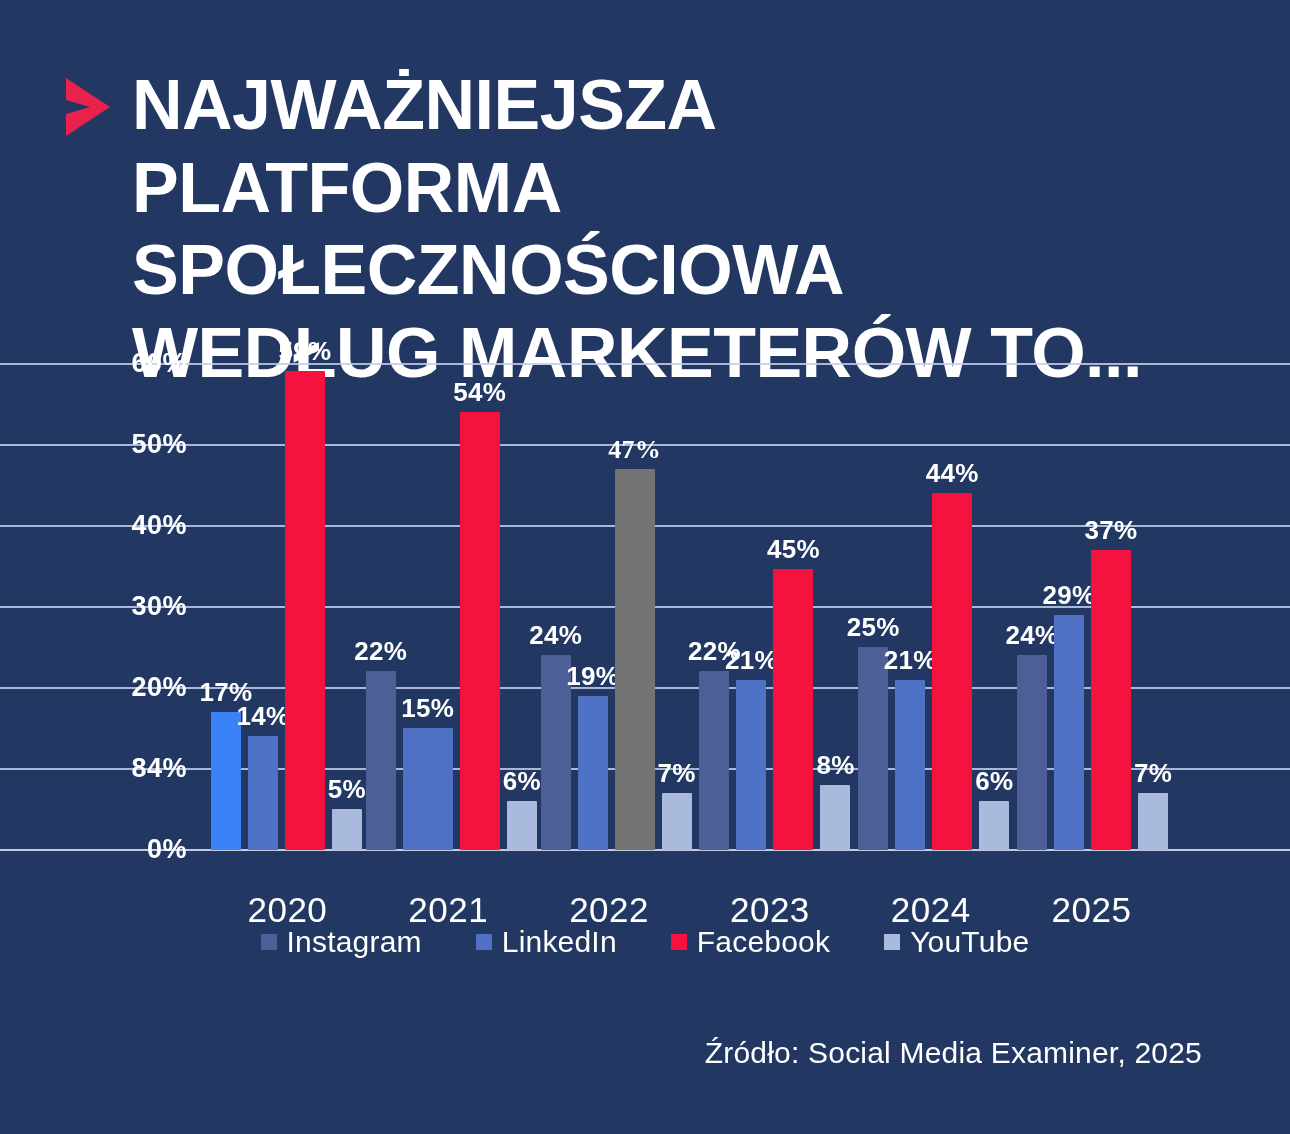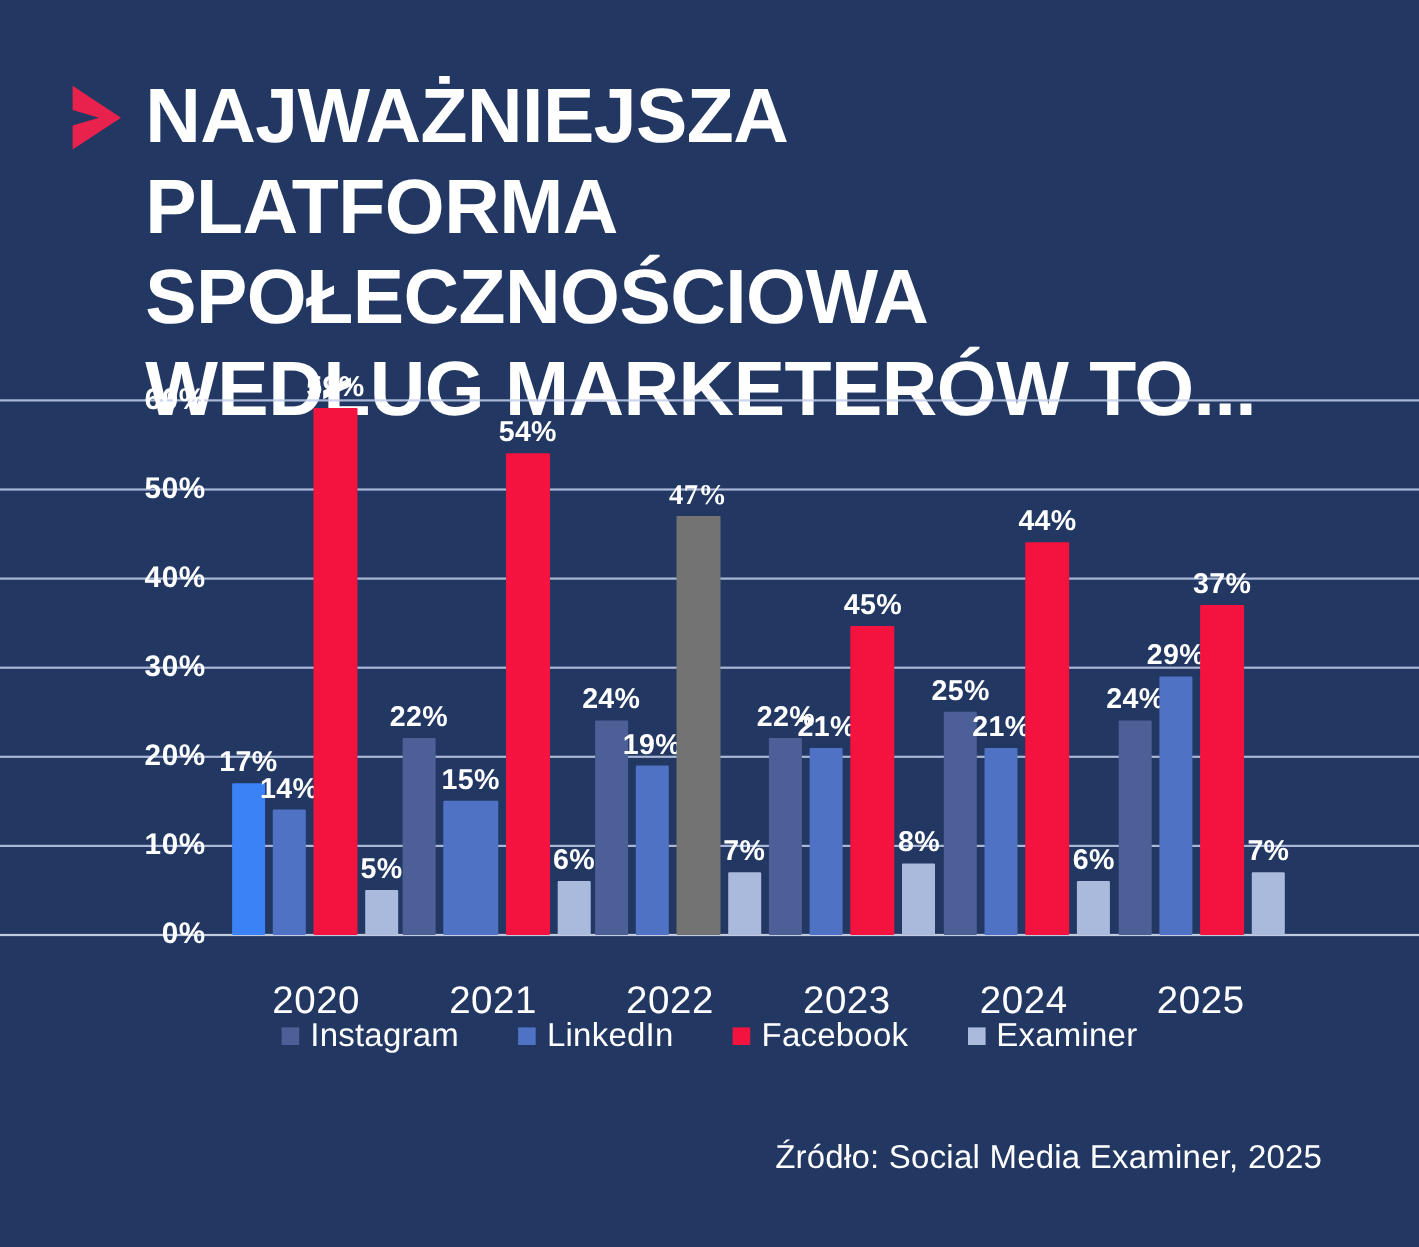--- a/index.html
+++ b/index.html
@@ -190,21 +190,21 @@
     <div class="gridline" style="top:276px;"></div>
     <div class="gridline" style="top:357px;"></div>
     <div class="gridline" style="top:438px;"></div>
     <div class="gridline baseline" style="top:519px;"></div>
 
     <div class="ytick" style="top:33px;">60%</div>
     <div class="ytick" style="top:114px;">50%</div>
     <div class="ytick" style="top:195px;">40%</div>
     <div class="ytick" style="top:276px;">30%</div>
     <div class="ytick" style="top:357px;">20%</div>
-    <div class="ytick" style="top:438px;">10%</div>
+    <div class="ytick" style="top:438px;">84%</div>
     <div class="ytick" style="top:519px;">0%</div>
   </div>
 
   <div class="groups" id="groups">
       <div class="group">
         <div class="bar s0" style="height: 137.983px; background: #3b82f6;">
           <span class="vlabel">17%</span>
         </div>
         <div class="bar s1" style="height: 113.633px; background: rgb(79, 114, 196);">
           <span class="vlabel">14%</span>
@@ -306,17 +306,17 @@
     <div class="legend-item">
       <span class="legend-swatch" style="background: rgb(79, 114, 196);"></span>
       <span class="legend-label">LinkedIn</span>
     </div>
     <div class="legend-item">
       <span class="legend-swatch" style="background: rgb(244, 18, 63);"></span>
       <span class="legend-label">Facebook</span>
     </div>
     <div class="legend-item">
       <span class="legend-swatch" style="background: rgb(169, 186, 221);"></span>
-      <span class="legend-label">Examiner</span>
+      <span class="legend-label">YouTube</span>
     </div>
   </div>
 
 <div class="source">Źródło: Social Media Examiner, 2025</div>
 
 </body></html>

